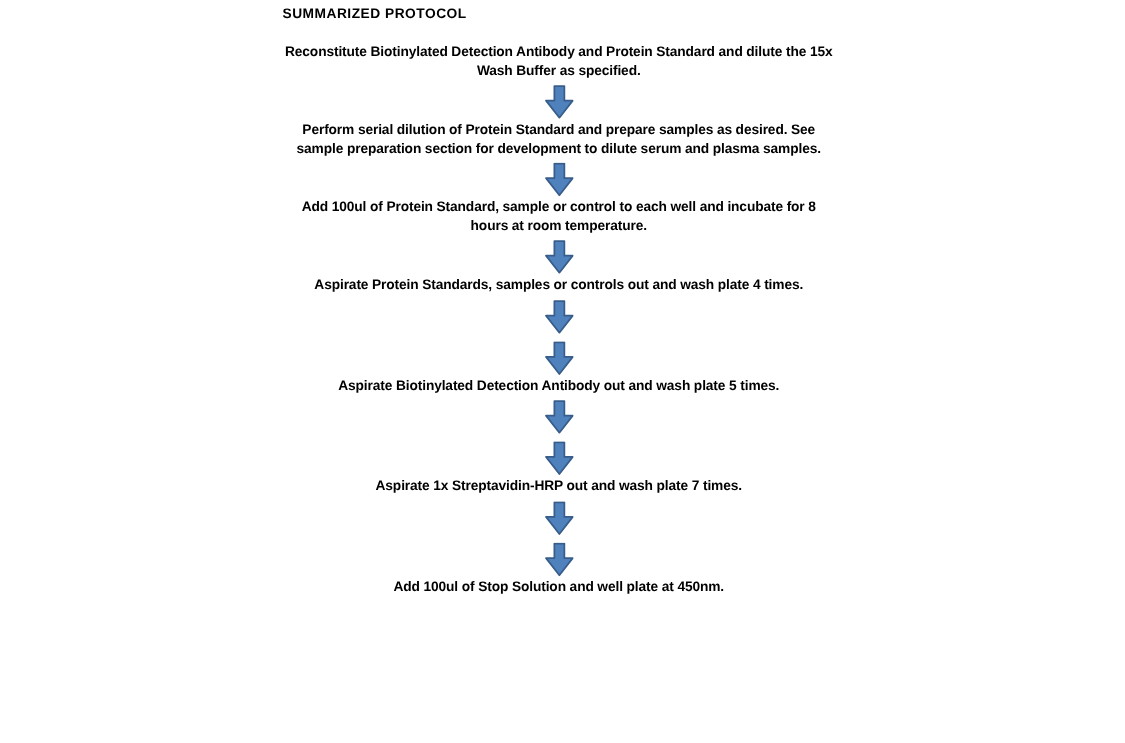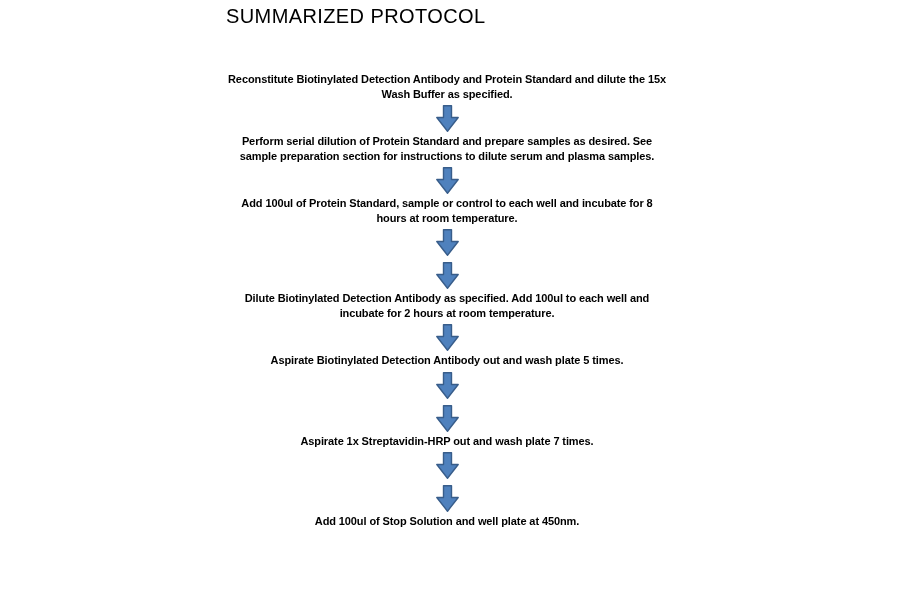--- a/index.html
+++ b/index.html
@@ -15,25 +15,25 @@
     font-family: "Liberation Sans", sans-serif;
     color: #000000;
   }
   .protocol-container {
     position: absolute;
     left: 225px;
     top: 5px;
     width: 444px;
   }
   .page-title {
-    font-size: 20px;
-    font-weight: 400;
+    font-size: 11px;
+    font-weight: 700;
     letter-spacing: 0.4px;
     color: #000000;
-    margin: 0 0 44px 1px;
+    margin: 0 0 18px 1px;
     text-align: left;
   }
   .flow {
     display: flex;
     flex-direction: column;
     align-items: center;
   }
   .step {
     font-size: 11px;
     font-weight: 700;
@@ -68,41 +68,41 @@
 
   <div class="flow">
 
     <div class="step">Reconstitute Biotinylated Detection Antibody and Protein Standard and dilute the 15x Wash Buffer as specified.</div>
     <div class="arrow">
       <svg viewBox="0 0 23 27" xmlns="http://www.w3.org/2000/svg" aria-hidden="true">
           <polygon points="7.5,0.8 15.5,0.8 15.5,12.5 22.2,12.5 11.5,26.2 0.8,12.5 7.5,12.5"></polygon>
         </svg>
     </div>
 
-    <div class="step">Perform serial dilution of Protein Standard and prepare samples as desired. See sample preparation section for instructions to dilute serum and plasma samples.</div>
+    <div class="step">Perform serial dilution of Protein Standard and prepare samples as desired. See sample preparation section for development to dilute serum and plasma samples.</div>
     <div class="arrow">
       <svg viewBox="0 0 23 27" xmlns="http://www.w3.org/2000/svg" aria-hidden="true">
           <polygon points="7.5,0.8 15.5,0.8 15.5,12.5 22.2,12.5 11.5,26.2 0.8,12.5 7.5,12.5"></polygon>
         </svg>
     </div>
 
     <div class="step">Add 100ul of Protein Standard, sample or control to each well and incubate for 8 hours at room temperature.</div>
     <div class="arrow">
       <svg viewBox="0 0 23 27" xmlns="http://www.w3.org/2000/svg" aria-hidden="true">
           <polygon points="7.5,0.8 15.5,0.8 15.5,12.5 22.2,12.5 11.5,26.2 0.8,12.5 7.5,12.5"></polygon>
         </svg>
     </div>
 
+    <div class="step">Aspirate Protein Standards, samples or controls out and wash plate 4 times.</div>
     <div class="arrow">
       <svg viewBox="0 0 23 27" xmlns="http://www.w3.org/2000/svg" aria-hidden="true">
           <polygon points="7.5,0.8 15.5,0.8 15.5,12.5 22.2,12.5 11.5,26.2 0.8,12.5 7.5,12.5"></polygon>
         </svg>
     </div>
 
-    <div class="step">Dilute Biotinylated Detection Antibody as specified. Add 100ul to each well and incubate for 2 hours at room temperature.</div>
     <div class="arrow">
       <svg viewBox="0 0 23 27" xmlns="http://www.w3.org/2000/svg" aria-hidden="true">
           <polygon points="7.5,0.8 15.5,0.8 15.5,12.5 22.2,12.5 11.5,26.2 0.8,12.5 7.5,12.5"></polygon>
         </svg>
     </div>
 
     <div class="step">Aspirate Biotinylated Detection Antibody out and wash plate 5 times.</div>
     <div class="arrow">
       <svg viewBox="0 0 23 27" xmlns="http://www.w3.org/2000/svg" aria-hidden="true">
           <polygon points="7.5,0.8 15.5,0.8 15.5,12.5 22.2,12.5 11.5,26.2 0.8,12.5 7.5,12.5"></polygon>

